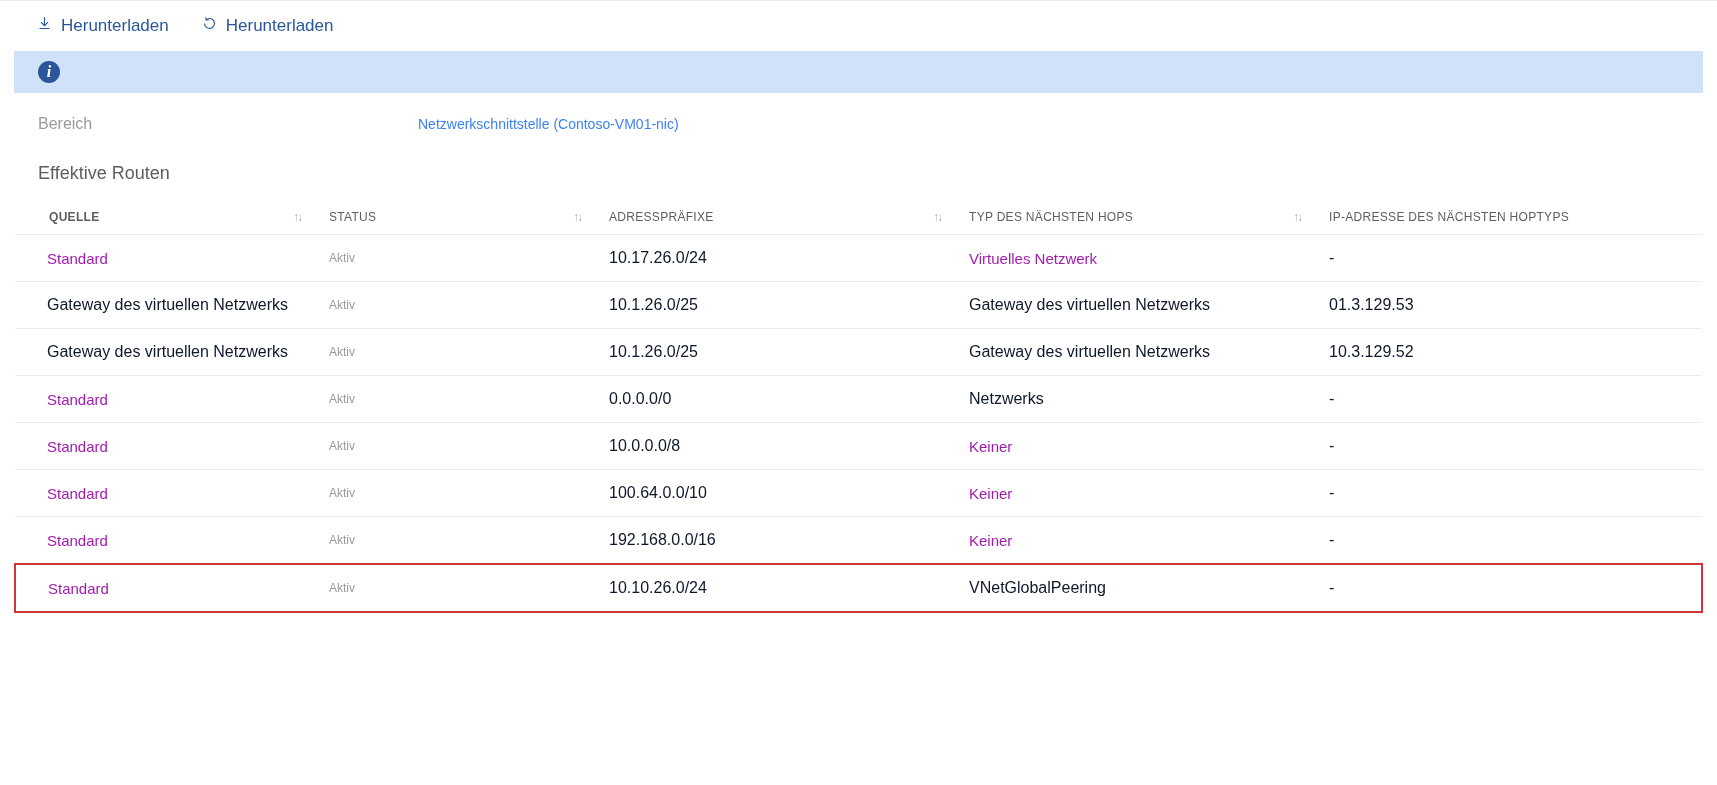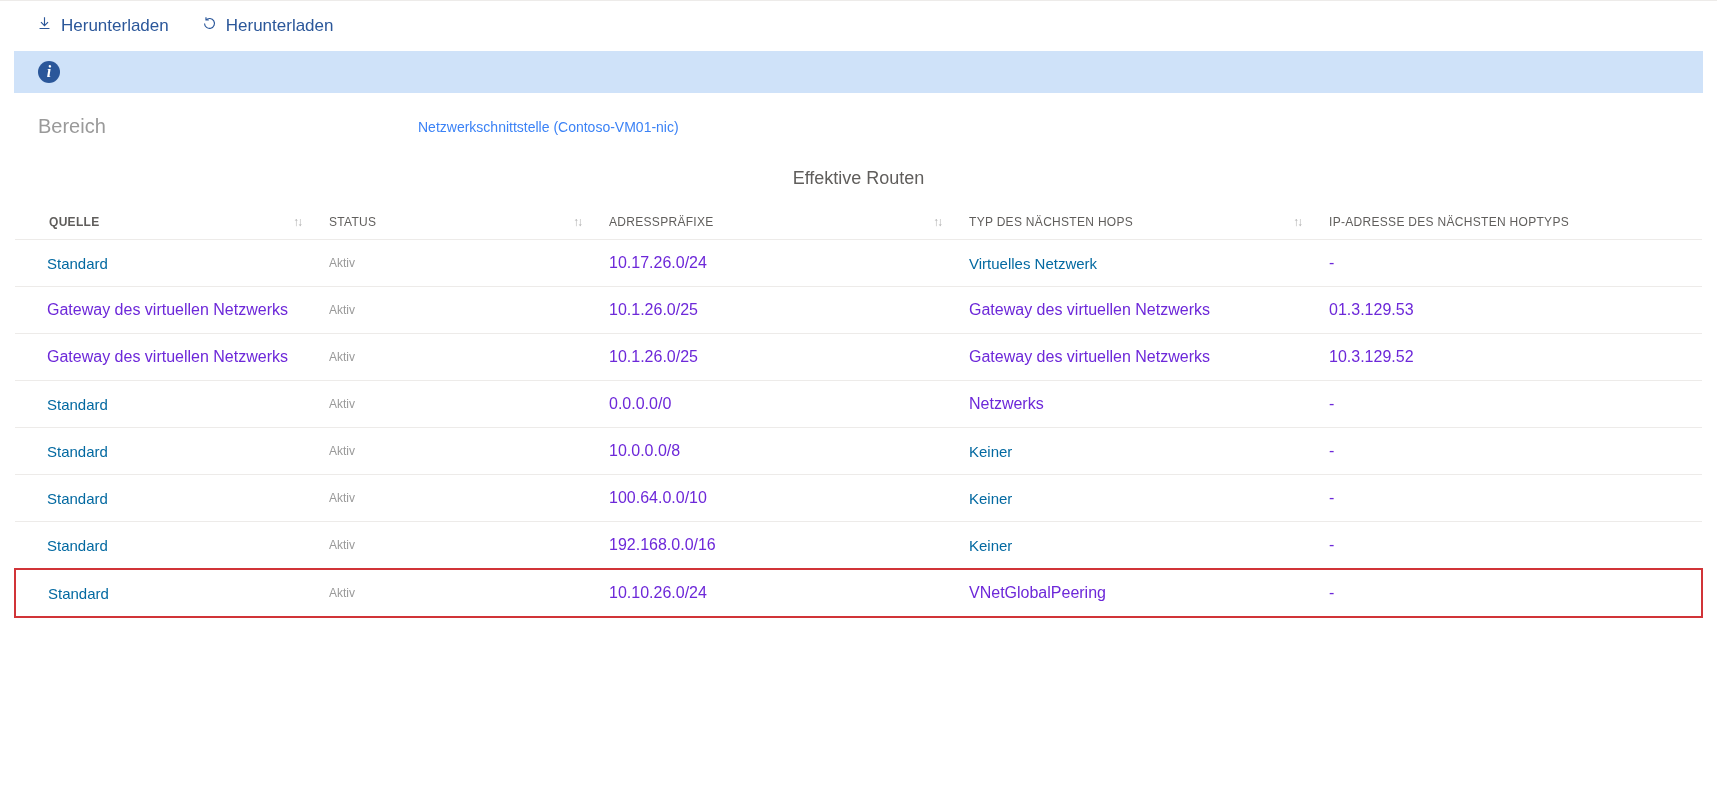--- a/index.html
+++ b/index.html
@@ -57,31 +57,30 @@
     line-height: 1;
   }
   .scope-row {
     display: flex;
     align-items: center;
     padding: 22px 24px 6px 24px;
   }
   .scope-label {
     width: 380px;
     color: #9a9a9a;
-    font-size: 20px;
+    font-size: 16px;
   }
   .scope-value {
     color: #3b82f6;
     font-size: 14px;
   }
   .section-title {
     padding: 24px 24px 16px 24px;
     color: #605e5c;
     font-size: 18px;
-    text-align: center;
   }
   table {
     width: 100%;
     border-collapse: collapse;
     table-layout: fixed;
   }
   thead th {
     text-align: left;
     font-weight: 400;
     font-size: 12px;
@@ -103,23 +102,23 @@
   tbody td {
     padding: 14px 14px;
     border-bottom: 1px solid #edebe9;
     color: #323130;
     font-size: 15px;
     vertical-align: middle;
     overflow: hidden;
     text-overflow: ellipsis;
     white-space: nowrap;
   }
-  tbody td.light { color: #0369a1; font-size: 15px; }
+  tbody td.light { color: #a21caf; font-size: 15px; }
   tbody td.status { color: #9a9a9a; font-size: 12px; }
-  tbody td.dark { color: #6d28d9; font-size: 16px; }
+  tbody td.dark { color: #0f172a; font-size: 16px; }
   .col-source { width: 300px; }
   .col-source-th { padding-left: 34px; font-weight: bold; }
   .col-source-td { padding-left: 32px; }
   .col-status { width: 280px; }
   .col-prefix { width: 360px; }
   .col-nexthop { width: 360px; }
   .col-ip { width: auto; }
   .row-highlight td {
     border-top: 2px solid #d13438;
     border-bottom: 2px solid #d13438;

